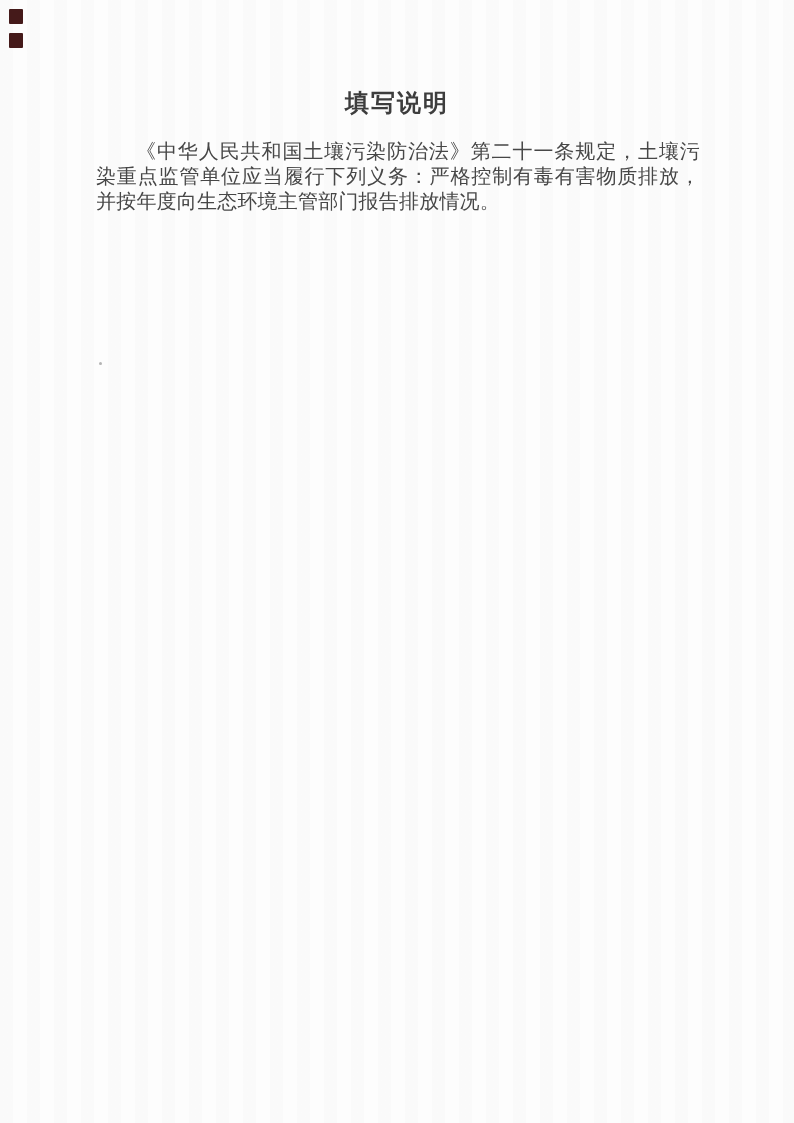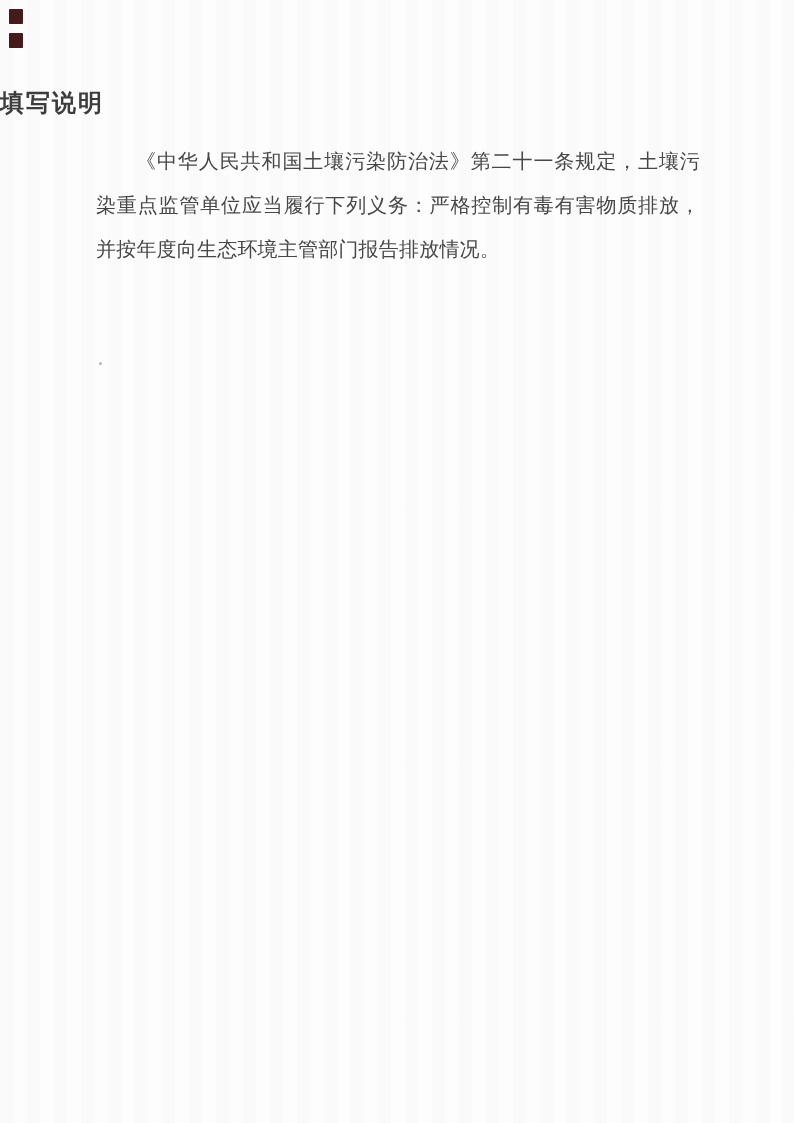--- a/index.html
+++ b/index.html
@@ -28,31 +28,31 @@
     width: 14px;
     height: 15px;
     background: #451a1a;
     border-radius: 1px;
   }
   .corner-mark.m1 { top: 9px; }
   .corner-mark.m2 { top: 33px; }
   .doc-title {
     margin: 0;
     padding-top: 87px;
-    text-align: left;
+    text-align: center;
     font-family: "Liberation Sans", "DejaVu Sans", sans-serif;
     font-weight: bold;
     font-size: 24px;
     letter-spacing: 2px;
     color: #3d3d3d;
   }
   .doc-body {
     margin: 20px 94px 0 96px;
     font-size: 20px;
-    line-height: 44px;
+    line-height: 25px;
     text-align: justify;
     text-justify: inter-character;
     color: #474747;
     letter-spacing: 0.2px;
   }
   .doc-body p {
     margin: 0;
     text-indent: 2em;
   }
   .scan-speck {

